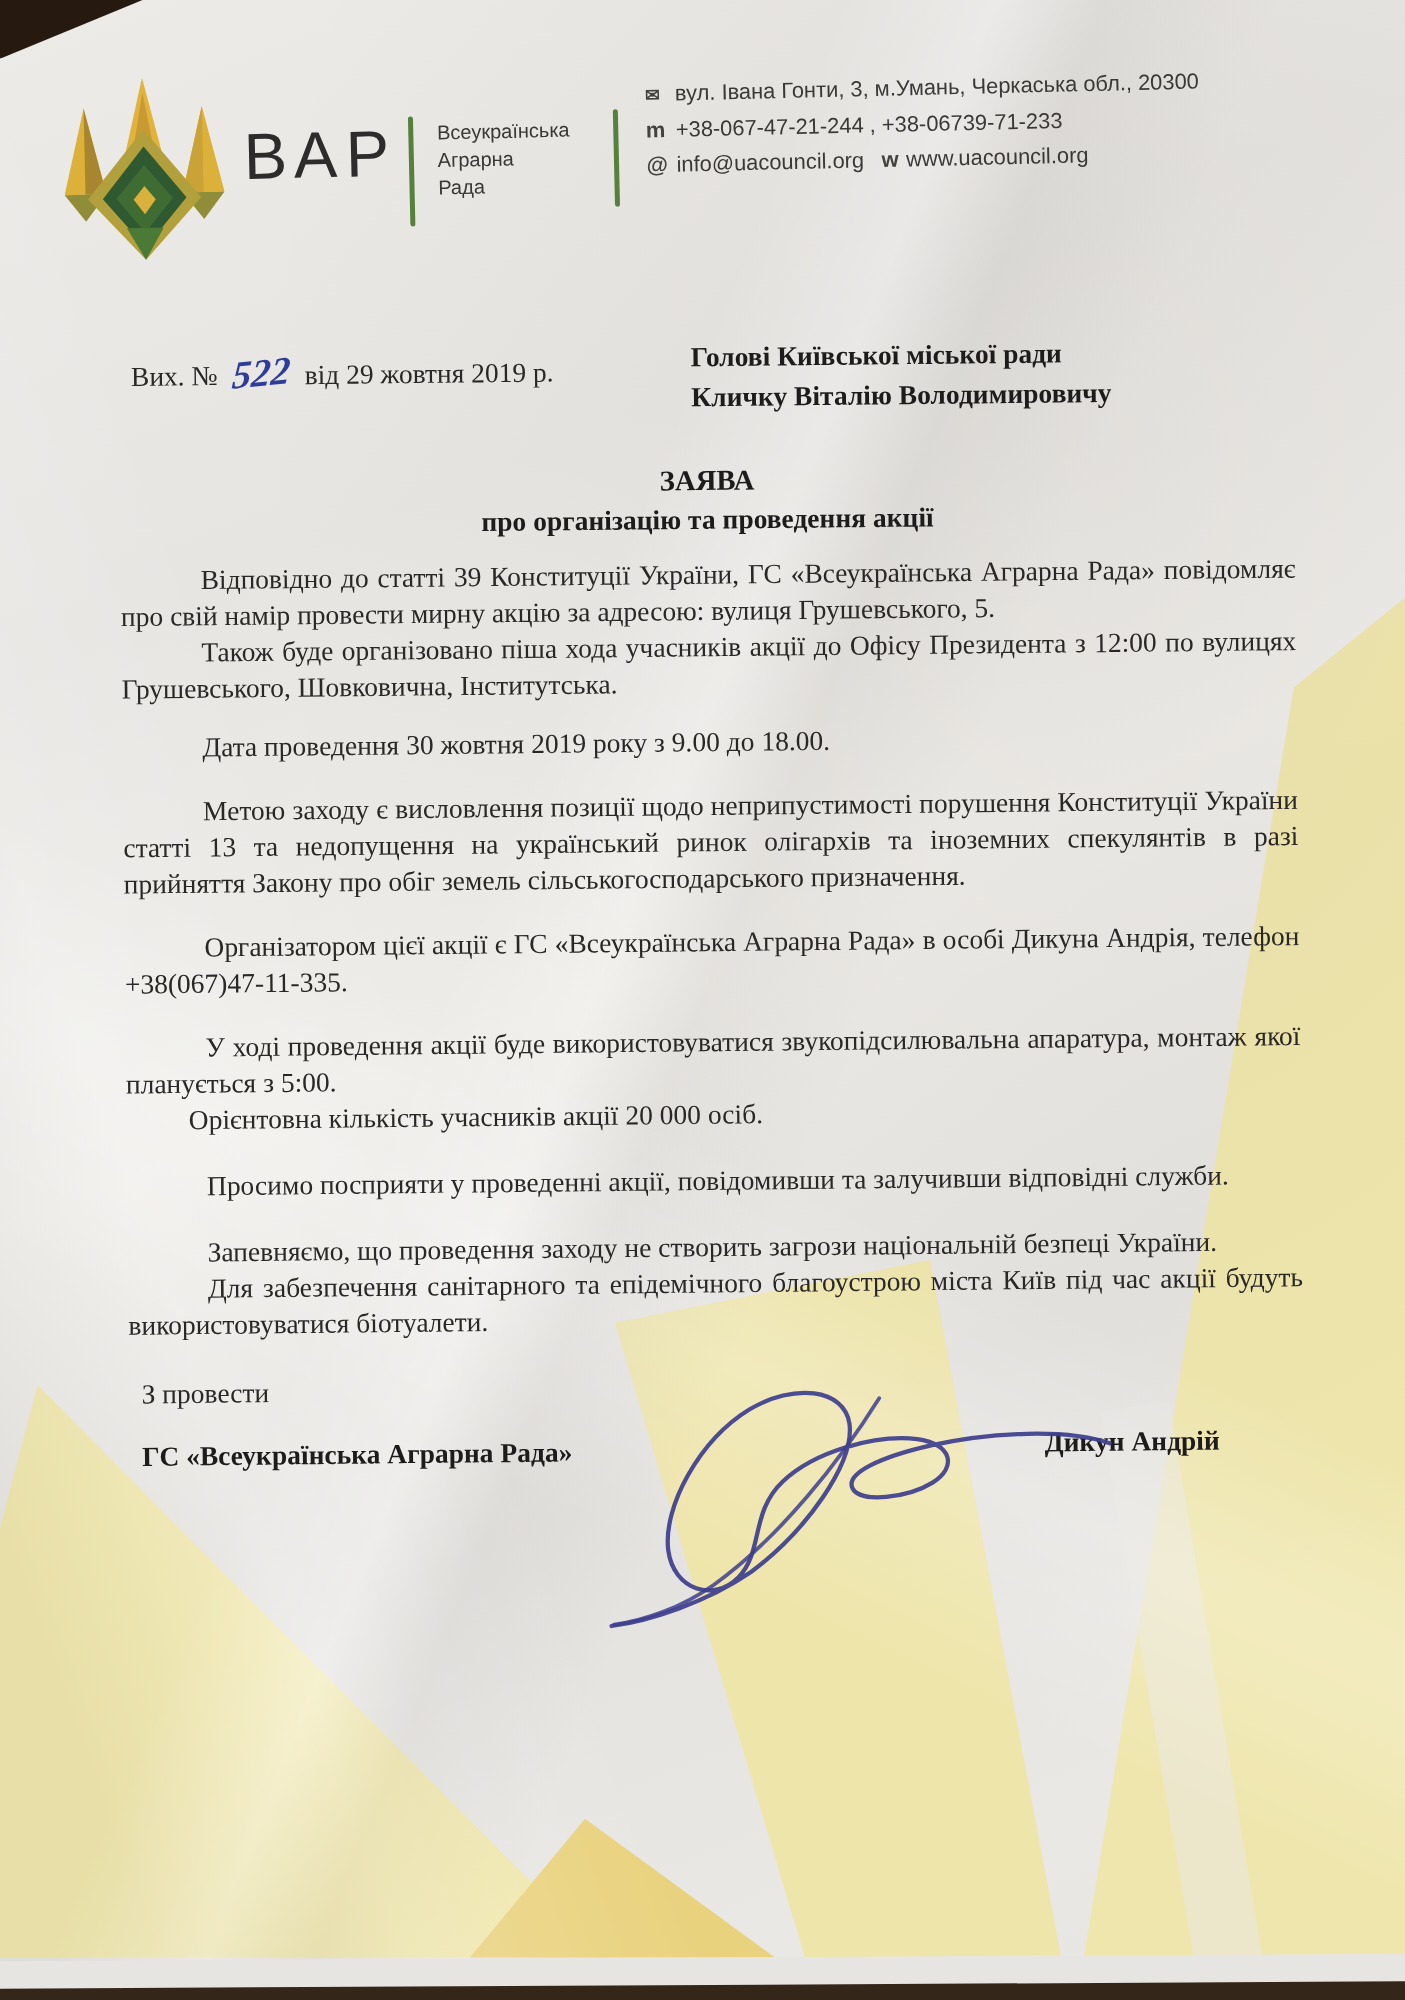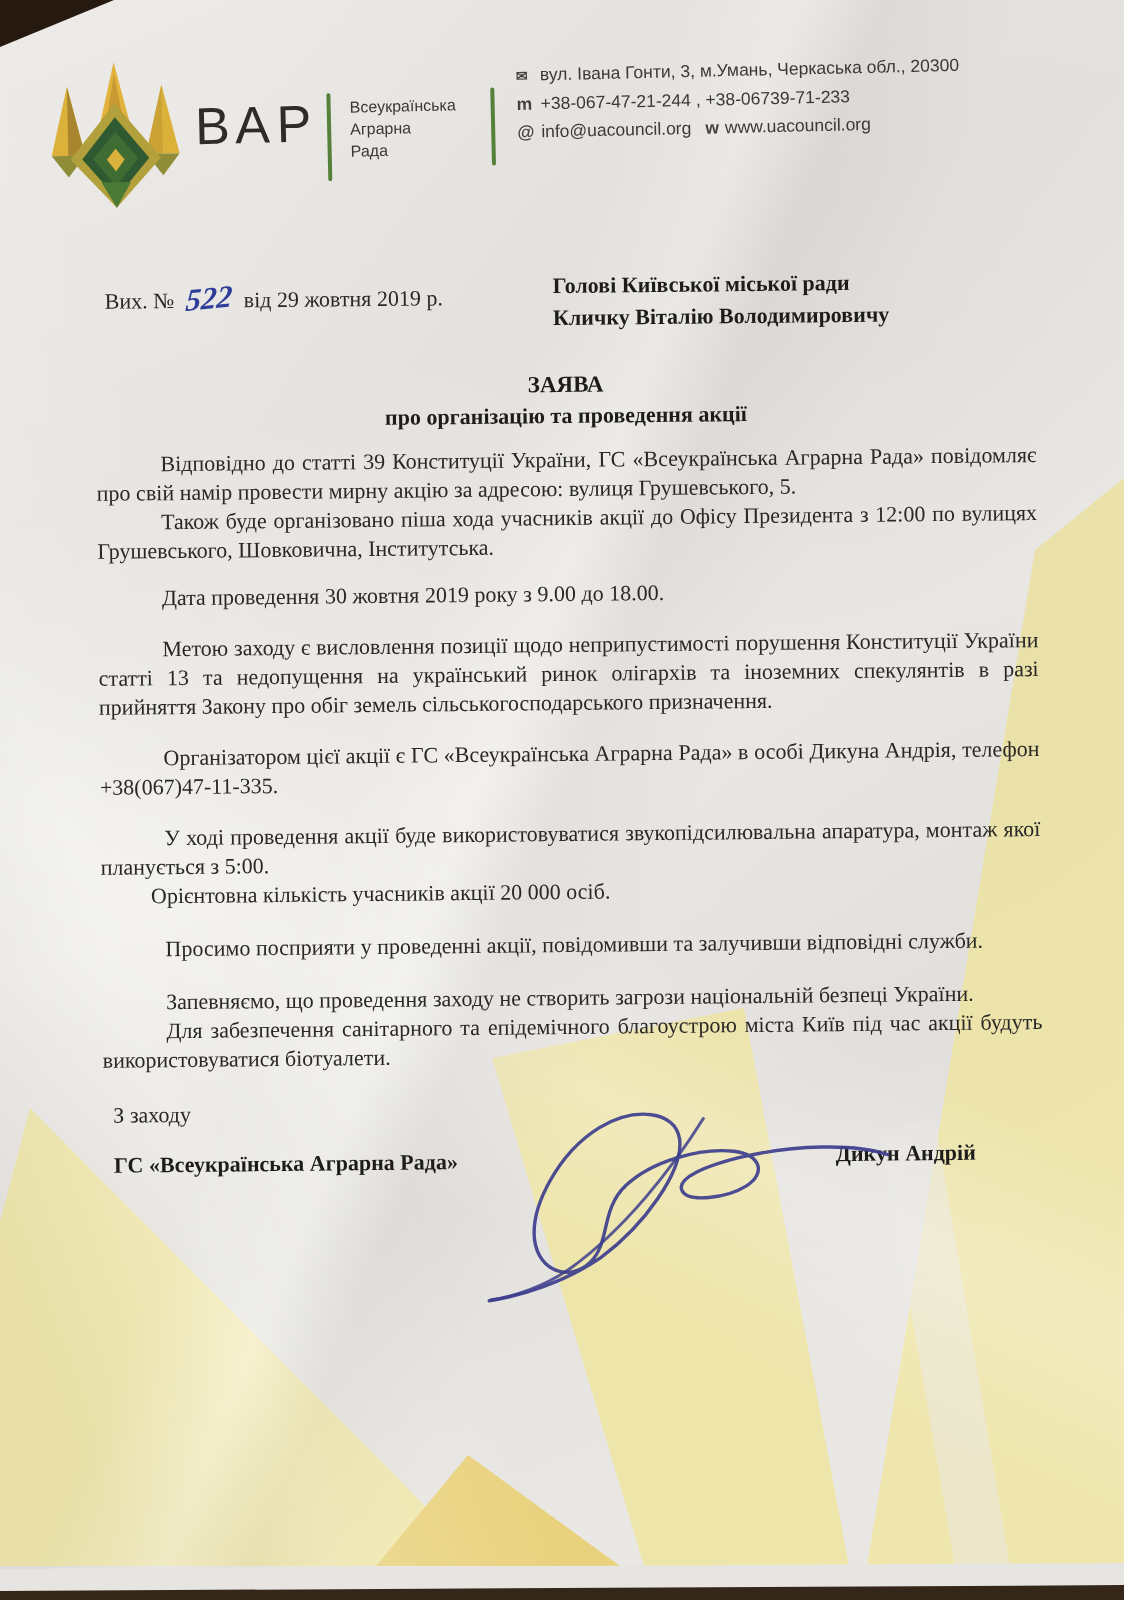--- a/index.html
+++ b/index.html
@@ -145,21 +145,21 @@
         <p class="para g1">Дата проведення 30 жовтня 2019 року з 9.00 до 18.00.</p>
         <p class="para g2">Метою заходу є висловлення позиції щодо неприпустимості порушення Конституції України статті 13 та недопущення на український ринок  олігархів та іноземних спекулянтів  в разі прийняття Закону про обіг земель сільськогосподарського призначення.</p>
         <p class="para g2">Організатором цієї акції є ГС «Всеукраїнська Аграрна Рада» в особі Дикуна Андрія, телефон +38(067)47-11-335.</p>
         <p class="para g2">У ході проведення акції буде використовуватися звукопідсилювальна апаратура, монтаж якої планується з 5:00.</p>
         <p class="para indent-sm">Орієнтовна кількість учасників акції 20 000 осіб.</p>
         <p class="para g3">Просимо посприяти у проведенні акції, повідомивши та залучивши відповідні служби.</p>
         <p class="para g3">Запевняємо, що проведення  заходу не створить загрози національній безпеці України.</p>
         <p class="para">Для забезпечення санітарного та епідемічного благоустрою міста Київ під час акції будуть використовуватися біотуалети.</p>
       </div>
 
-      <div class="regards">З заходу</div>
+      <div class="regards">З провести</div>
       <div class="sig-org">ГС «Всеукраїнська Аграрна Рада»</div>
       <div class="sig-name">Дикун Андрій</div>
 
       <svg class="signature" viewBox="0 0 1124 1600" preserveAspectRatio="none">
         <path d="M 884 1158 C 850 1146 790 1148 742 1158 C 700 1167 672 1180 678 1192
                  C 684 1204 722 1200 742 1188 C 762 1176 758 1157 730 1153
                  C 696 1149 648 1162 622 1186 C 596 1210 606 1242 586 1262
                  C 566 1282 534 1272 530 1240 C 526 1205 556 1152 596 1128
                  C 632 1107 672 1112 676 1140 C 680 1172 640 1226 596 1258
                  C 560 1282 515 1296 484 1300" fill="none" stroke="#3d3e8d" stroke-width="3.4" stroke-linecap="round" opacity="0.92"></path>

